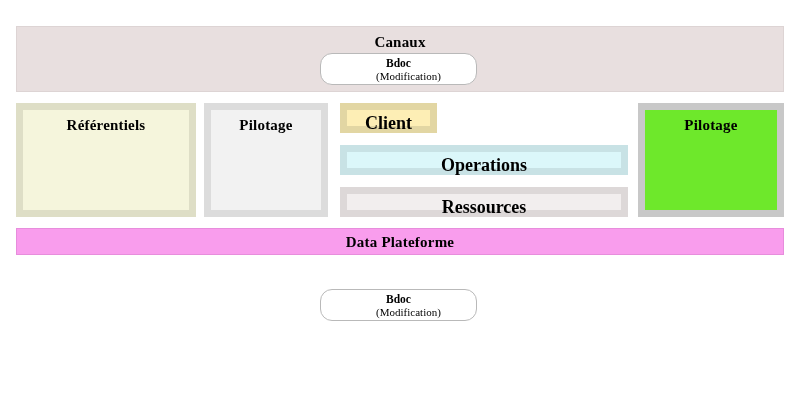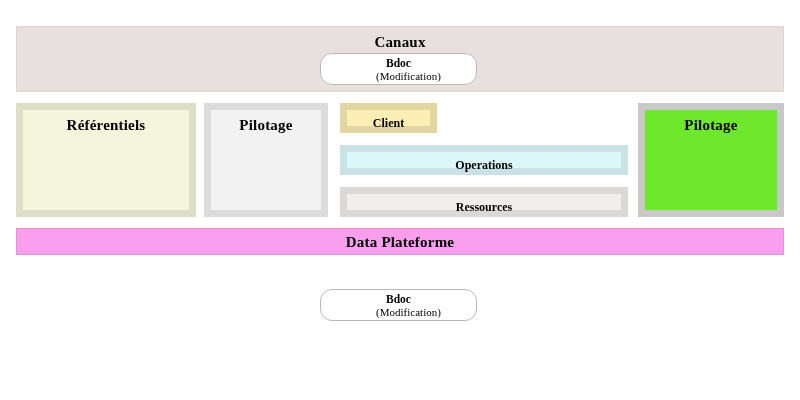--- a/index.html
+++ b/index.html
@@ -40,21 +40,21 @@
     font-weight: bold;
     font-size: 15px;
     line-height: 20px;
     letter-spacing: 0.2px;
     padding-top: 5px;
     color: #000;
   }
   .title-sm {
     text-align: center;
     font-weight: bold;
-    font-size: 12px;
+    font-size: 18px;
     line-height: 18px;
     padding-top: 4px;
     color: #000;
   }
 
   
   #canaux {
     left: 16px;
     top: 26px;
     width: 768px;

